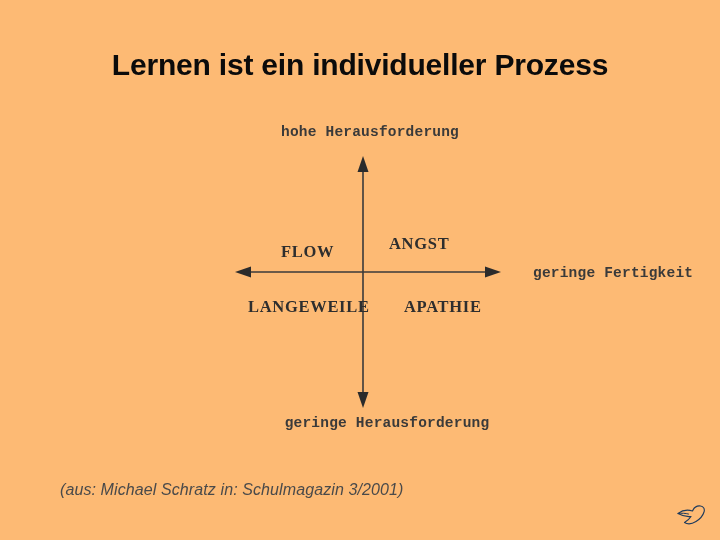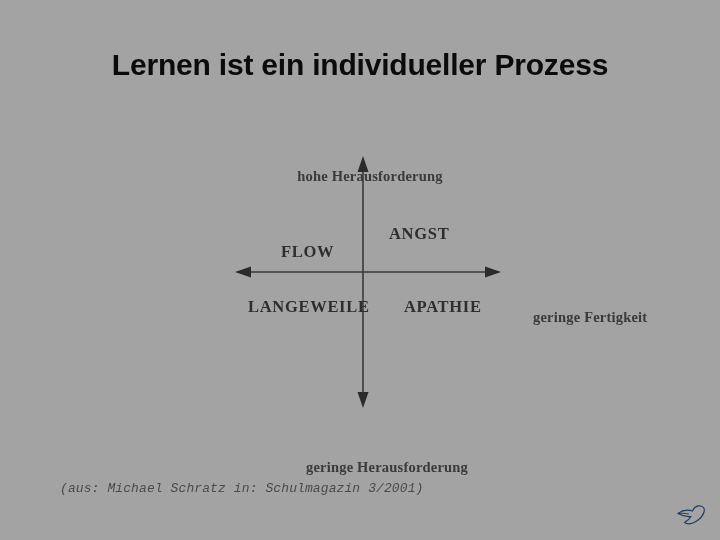--- a/index.html
+++ b/index.html
@@ -4,21 +4,21 @@
 <style>
   html, body {
     margin: 0;
     padding: 0;
     background: #ffffff;
   }
   #slide {
     position: relative;
     width: 720px;
     height: 540px;
-    background: #a3a3a3;
+    background: #fdba74;
     overflow: hidden;
     font-family: "Liberation Serif", serif;
   }
 
   
   #slide-title {
     position: absolute;
     left: 0;
     top: 47px;
     width: 720px;
@@ -36,27 +36,26 @@
   #diagram {
     position: absolute;
     left: 40px;
     top: 110px;
     width: 660px;
     height: 340px;
   }
 
   .axis-caption {
     position: absolute;
-    font-family: Liberation Serif, serif;
+    font-family: Liberation Mono, monospace;
     font-weight: bold;
     font-size: 14.5px;
     color: #3a3a3a;
     white-space: nowrap;
     letter-spacing: 0.2px;
-    margin-top: 44px;
   }
   #caption-top {
     left: 0; top: 14px;
     width: 660px;
     text-align: center;
   }
   #caption-bottom {
     left: 17px; top: 305px;
     width: 660px;
     text-align: center;
@@ -80,32 +79,32 @@
   .quadrant {
     position: absolute;
     font-family: "Liberation Serif", serif;
     font-weight: bold;
     font-size: 16.5px;
     color: #2e2e2e;
     white-space: nowrap;
     letter-spacing: 0.7px;
   }
   #quad-flow        { left: 241px; top: 132px; }
-  #quad-angst       { left: 349px; top: 114px; }
+  #quad-angst       { left: 349px; top: 124px; }
   #quad-langeweile  { left: 208px; top: 187px; }
   #quad-apathie     { left: 340px; top: 187px; margin-left: 24px; }
 
   
   #citation {
     position: absolute;
     left: 60px;
     top: 481px;
-    font-family: Liberation Mono, monospace;
+    font-family: Liberation Sans, sans-serif;
     font-style: italic;
-    font-size: 13px;
+    font-size: 16px;
     color: #4a4a4a;
     white-space: nowrap;
     letter-spacing: 0.1px;
   }
 
   
   #corner-logo {
     position: absolute;
     left: 672px;
     top: 496px;

